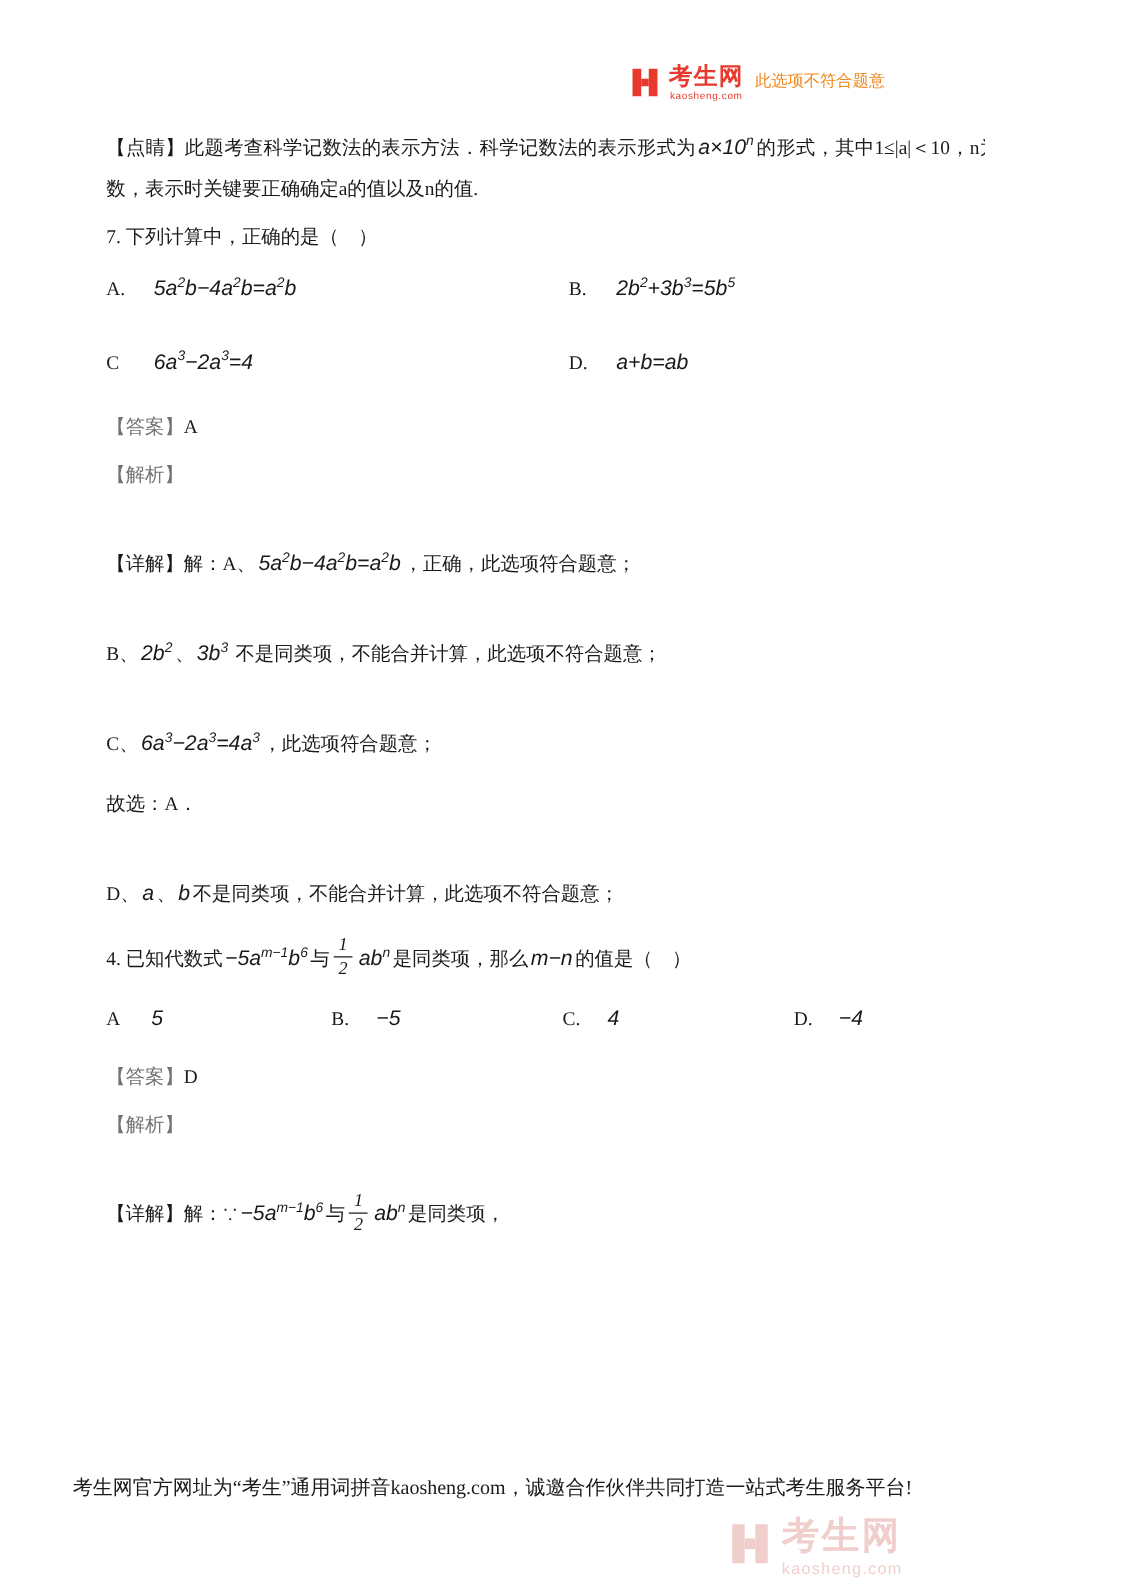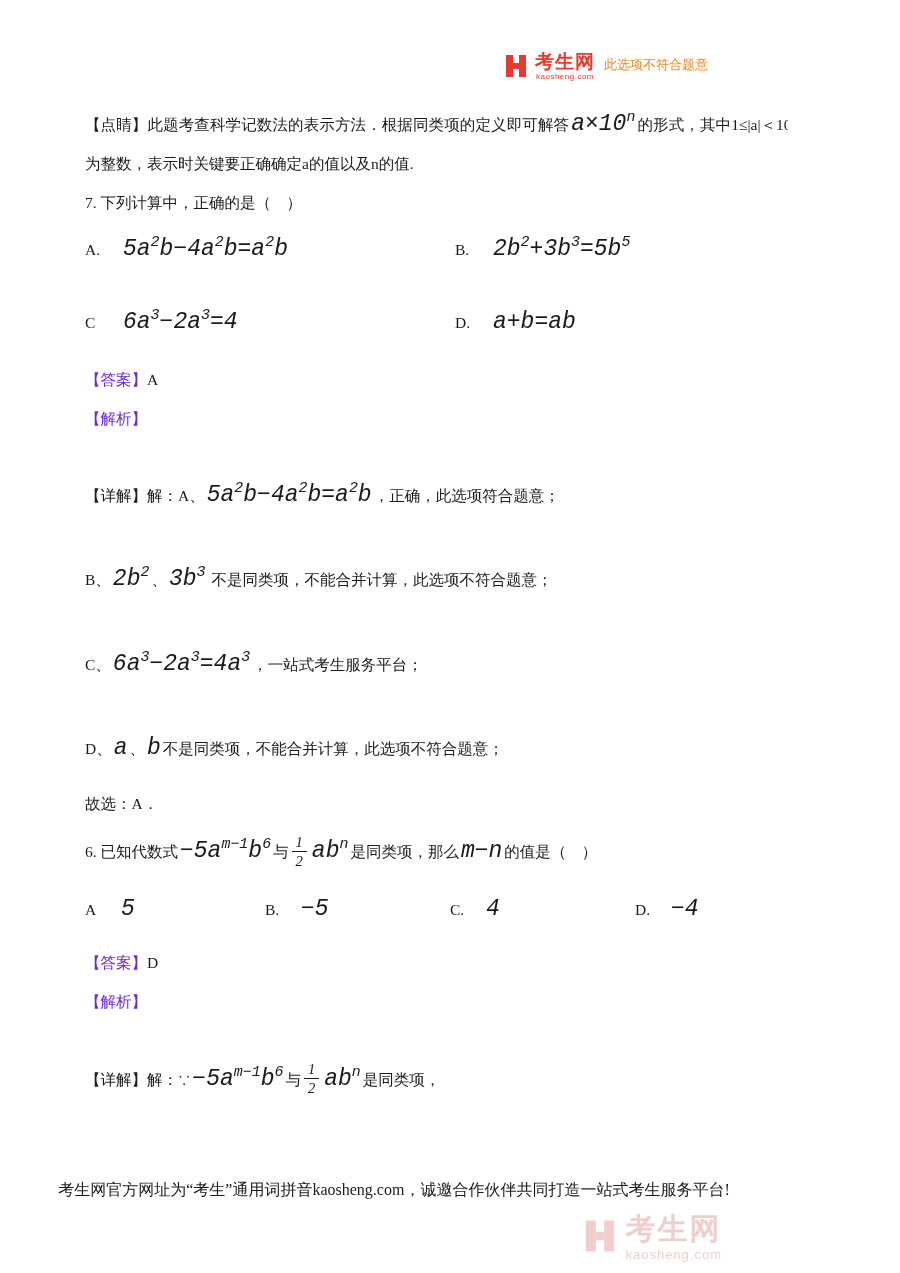--- a/index.html
+++ b/index.html
@@ -15,22 +15,22 @@
   .brand-domain{font-family:"Liberation Sans","DejaVu Sans",sans-serif;font-size:8px;color:#E8392E;
          margin-top:2px;letter-spacing:.5px;}
   .tagline{font-family:"Liberation Sans","DejaVu Sans",sans-serif;font-size:13px;color:#F0861B;
          margin-top:4px;margin-left:2px;}
 
   
   .content{position:absolute;left:85px;top:100px;width:730px;font-size:15.5px;
            text-align:justify;line-height:2.1;}
   .para{margin:0 0 6px 0;}
   .qstem{margin-top:4px;}
-  .label-blue{color:#6d28d9;}
-  .math{font-family:Liberation Mono, monospace;font-style:italic;font-size:23px;
+  .label-blue{color:#737373;}
+  .math{font-family:Liberation Sans, sans-serif;font-style:italic;font-size:17px;
         margin:0 2px;white-space:nowrap;}
   .math sup{font-size:.65em;line-height:0;}
 
   .opt-grid3{display:grid;grid-template-columns:370px 1fr;row-gap:24px;margin:6px 0 18px 0;}
   .opt{display:flex;align-items:baseline;gap:18px;}
   .opt-label{min-width:18px;}
   .opt-grid4{display:grid;grid-template-columns:180px 185px 185px 1fr;margin:10px 0 14px 0;}
   .opt4{display:flex;align-items:baseline;gap:16px;}
 
   .detail-line{margin-bottom:16px;margin-top:36px;}
@@ -64,21 +64,21 @@
     </span>
     <span class="brand-block">
       <span class="brand">考生网</span>
       <span class="brand-domain">kaosheng.com</span>
     </span>
     <span class="tagline">此选项不符合题意</span>
   </header>
 
   <main class="content">
 
-    <p class="para"><span>【点睛】</span><span>此题考查科学记数法的表示方法．根据同类项的定义即可解答</span><span class="math">a×10<sup>n</sup></span><span>的形式，其中1≤|a|＜10，n为整数，表示时关键要正确确定a的值以及n的值.</span></p>
+    <p class="para"><span>【点睛】</span><span>此题考查科学记数法的表示方法．科学记数法的表示形式为</span><span class="math">a×10<sup>n</sup></span><span>的形式，其中1≤|a|＜10，n为整数，表示时关键要正确确定a的值以及n的值.</span></p>
 
     <p class="para qstem">7. 下列计算中，正确的是（　）</p>
 
     <div class="opt-grid3">
       <div class="opt">
           <span class="opt-label">A.</span>
           <span class="math">5a<sup>2</sup>b−4a<sup>2</sup>b=a<sup>2</sup>b</span>
         </div>
       <div class="opt">
           <span class="opt-label">B.</span>
@@ -96,27 +96,27 @@
 
     <p class="para"><span class="label-blue">【答案】</span><span>A</span></p>
 
     <p class="para"><span class="label-blue">【解析】</span></p>
 
 
     <p class="para detail-line"><span>【详解】</span><span>解：A、</span><span class="math">5a<sup>2</sup>b−4a<sup>2</sup>b=a<sup>2</sup>b</span><span>，正确，此选项符合题意；</span></p>
 
     <p class="para detail-line"><span>B、</span><span class="math">2b<sup>2</sup></span><span>、</span><span class="math">3b<sup>3</sup></span><span> 不是同类项，不能合并计算，此选项不符合题意；</span></p>
 
-    <p class="para detail-line"><span>C、</span><span class="math">6a<sup>3</sup>−2a<sup>3</sup>=4a<sup>3</sup></span><span>，一站式考生服务平台；</span></p>
+    <p class="para detail-line"><span>C、</span><span class="math">6a<sup>3</sup>−2a<sup>3</sup>=4a<sup>3</sup></span><span>，此选项符合题意；</span></p>
+
+    <p class="para">故选：A．</p>
 
     <p class="para detail-line"><span>D、</span><span class="math">a</span><span>、</span><span class="math">b</span><span>不是同类项，不能合并计算，此选项不符合题意；</span></p>
 
-    <p class="para">故选：A．</p>
-
-    <p class="para qstem"><span>6. 已知代数式</span><span class="math">−5a<sup>m−1</sup>b<sup>6</sup></span><span>与</span><span class="frac">
+    <p class="para qstem"><span>4. 已知代数式</span><span class="math">−5a<sup>m−1</sup>b<sup>6</sup></span><span>与</span><span class="frac">
           <span class="fnum">1</span>
           <span class="fden">2</span>
         </span><span class="math">ab<sup>n</sup></span><span>是同类项，那么</span><span class="math">m−n</span><span>的值是（　）</span></p>
 
     <div class="opt-grid4">
       <div class="opt4">
           <span class="opt-label">A</span>
           <span class="math">5</span>
         </div>
       <div class="opt4">

